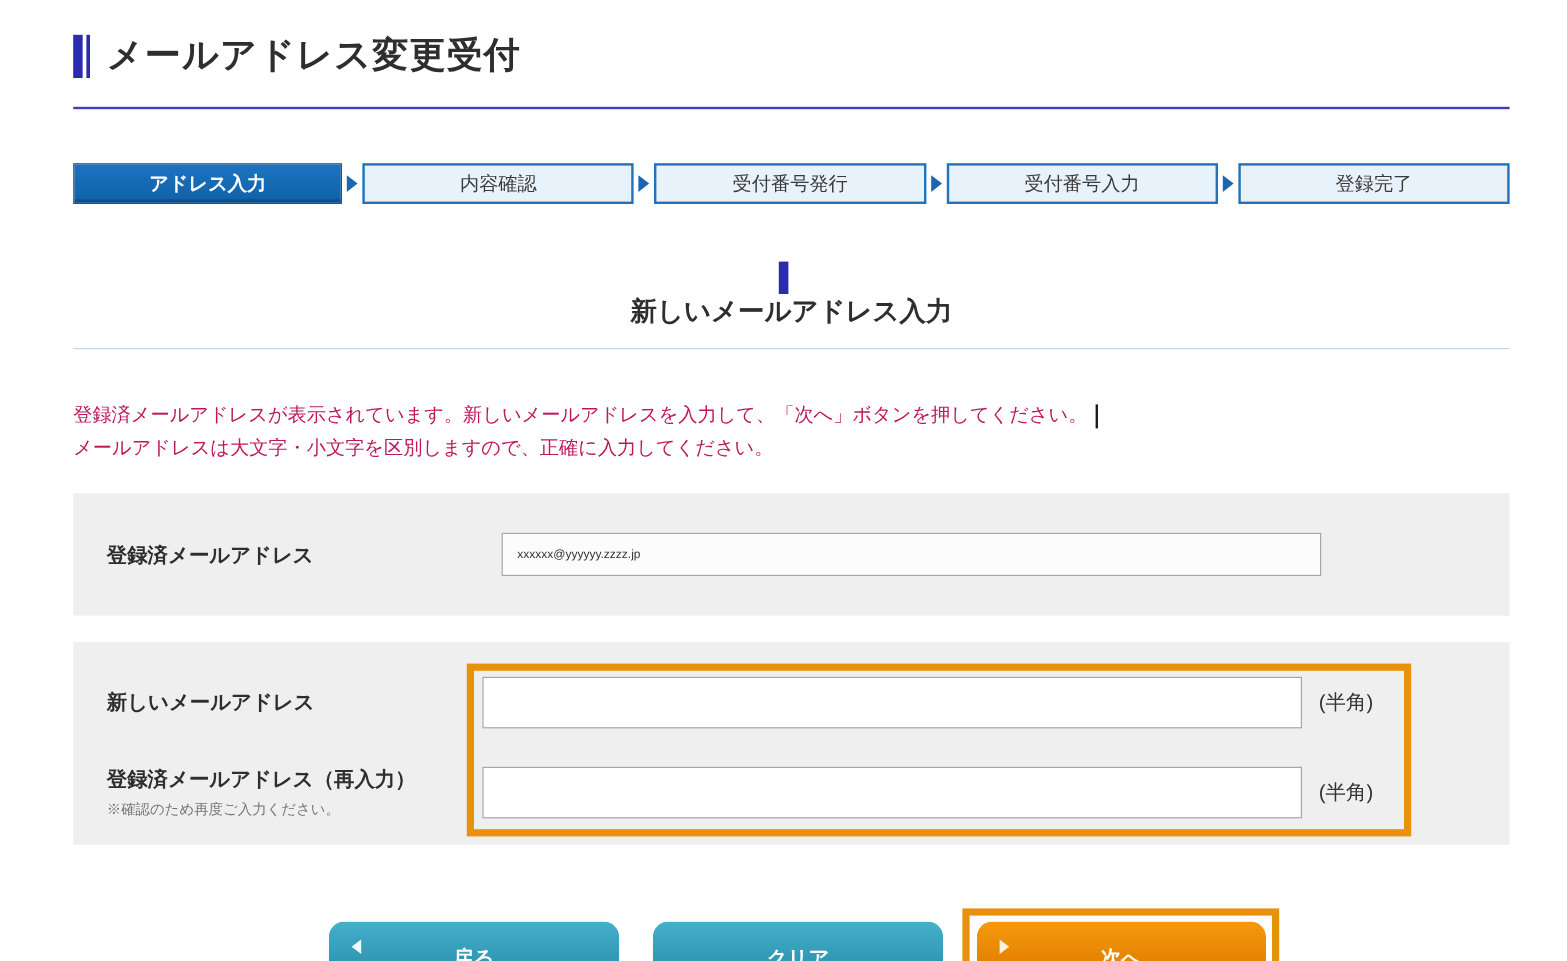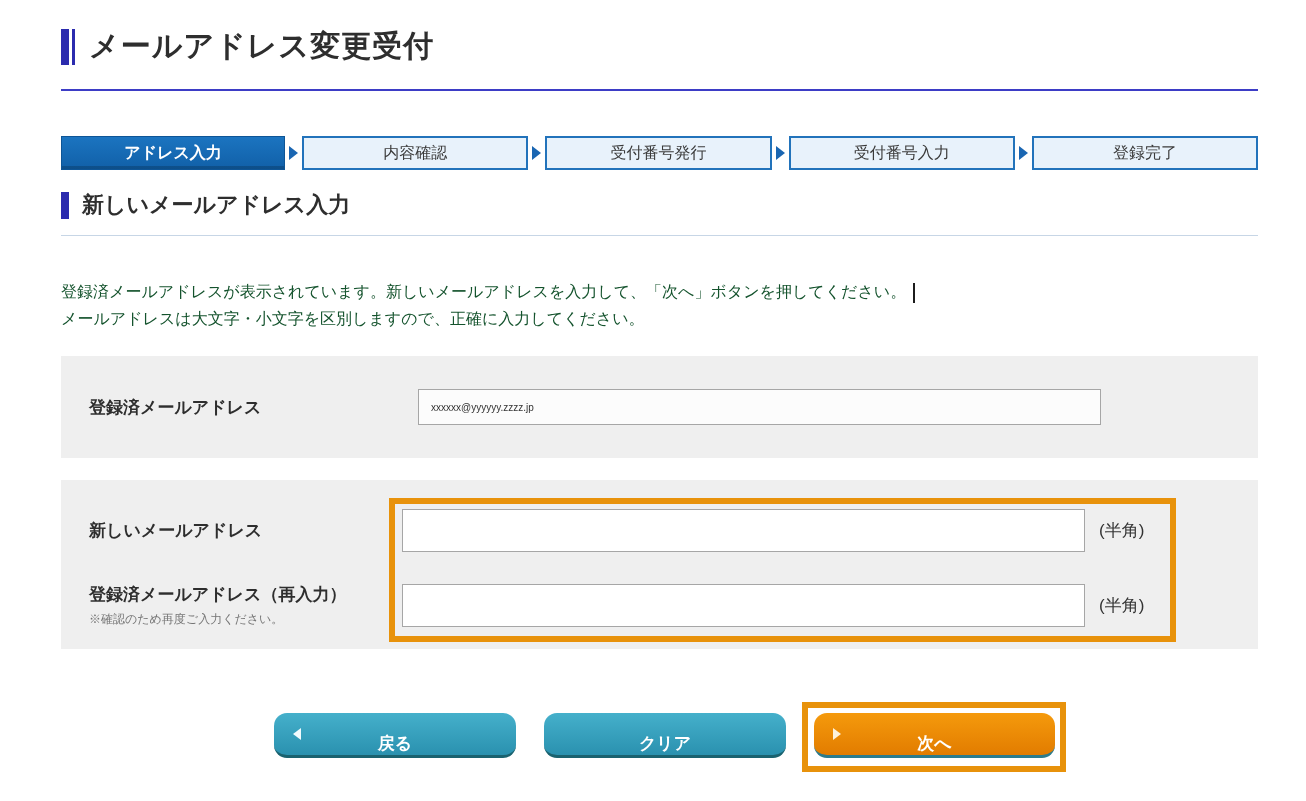--- a/index.html
+++ b/index.html
@@ -37,27 +37,27 @@
   }
   .step-arrow {
     width:0; height:0; flex:0 0 auto;
     border-left:9px solid #1a66b2;
     border-top:7px solid transparent;
     border-bottom:7px solid transparent;
     margin:0 4px;
   }
 
   
-  .section-row { display:flex; align-items:center; margin-top:20px; }
+  .section-row { display:flex; align-items:center; margin-top:48px;flex-direction:column; }
   .sbar { width:8px; height:27px; background:#2b2bae; margin-right:13px; }
   .section-title { font-size:22px; font-weight:bold; color:#2e2e2e; }
   .section-rule { height:1px; background:#c7d6e6; margin-top:15px; }
 
   
-  .instructions { margin-top:42px; font-size:16px; line-height:27px; color:#14532d; }
+  .instructions { margin-top:42px; font-size:16px; line-height:27px; color:#be185d; }
   .caret {
     display:inline-block; width:2px; height:20px; background:#1c1c1c;
     margin-left:7px; vertical-align:middle;
   }
 
   
   .panel {
     background:#efefef; display:flex; align-items:center;
     padding-left:28px; position:relative;gap:16px;
   }

